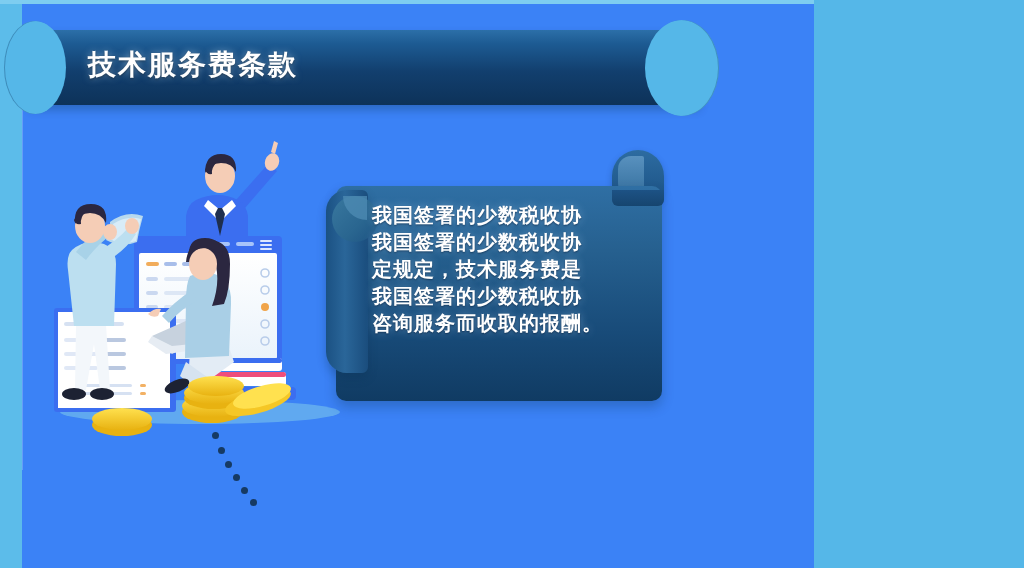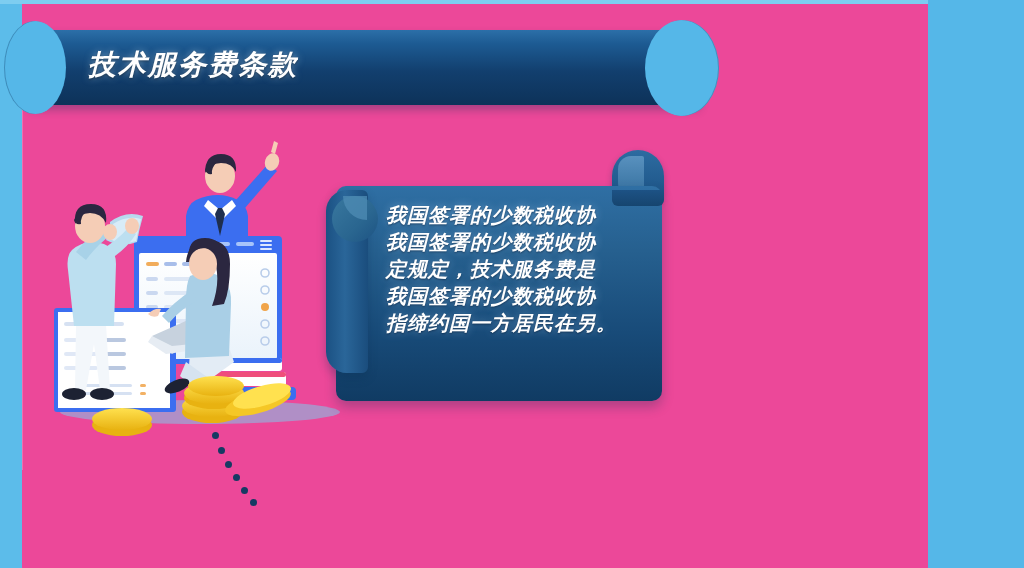--- a/index.html
+++ b/index.html
@@ -2,21 +2,21 @@
 <html><head>
 <meta charset="utf-8">
 <style>
   html,body{margin:0;padding:0;}
   body{
     width:1024px;height:568px;overflow:hidden;
     background:#55b7e8;
     font-family:"Liberation Sans","DejaVu Sans",sans-serif;
     position:relative;
   }
-  #stage{position:absolute;inset:0;width:928px;height:568px;overflow:hidden;background:#ec4899;font-style:italic;}
+  #stage{position:absolute;inset:0;width:814px;height:568px;overflow:hidden;background:#3b82f6;}
 
   
   .top-strip{position:absolute;left:0;top:0;width:1024px;height:4px;background:#7ecdf0;}
   .left-band{position:absolute;left:0;top:4px;width:22px;height:564px;background:#5cbcea;}
   .left-rule{position:absolute;left:22px;top:30px;width:1px;height:440px;background:rgba(255,255,255,.22);}
 
   
   .ribbon-wrap{position:absolute;left:30px;top:30px;width:670px;height:75px;}
   .ribbon{
     position:absolute;left:0;top:0;width:670px;height:75px;
@@ -80,21 +80,21 @@
   .roll-l-knob{
     position:absolute;left:6px;top:46px;width:46px;height:46px;
     background:linear-gradient(135deg,#39789f 0%,#2a6690 60%,#1d5383 100%);
     border-radius:50%;
   }
   .roll-l-knob-hi{
     position:absolute;left:17px;top:46px;width:24px;height:24px;
     background:#4f8cb4;border-radius:0 0 0 24px;opacity:.75;
   }
   .scroll-text{
-    position:absolute;left:60px;top:52px;width:292px;
+    position:absolute;left:46px;top:52px;width:292px;
     color:#ffffff;font-size:20px;font-weight:bold;line-height:27px;
     letter-spacing:1px;
     text-shadow:0 1px 2px rgba(0,20,45,.55), 0 0 8px rgba(175,215,250,.45);
   }
   .scroll-text div{white-space:nowrap;}
 
   
   .illu{position:absolute;left:40px;top:140px;width:300px;height:300px;}
 
   
@@ -283,17 +283,17 @@
     <div class="roll-tr-cap"></div>
     <div class="roll-l"></div>
     <div class="roll-l-knob"></div>
     <div class="roll-l-knob-hi"></div>
 
     <div class="scroll-text">
       <div>我国签署的少数税收协</div>
       <div>我国签署的少数税收协</div>
       <div>定规定，技术服务费是</div>
       <div>我国签署的少数税收协</div>
-      <div>指缔约国一方居民在另。</div>
+      <div>咨询服务而收取的报酬。</div>
     </div>
   </div>
 
 </div>
 
 </body></html>

